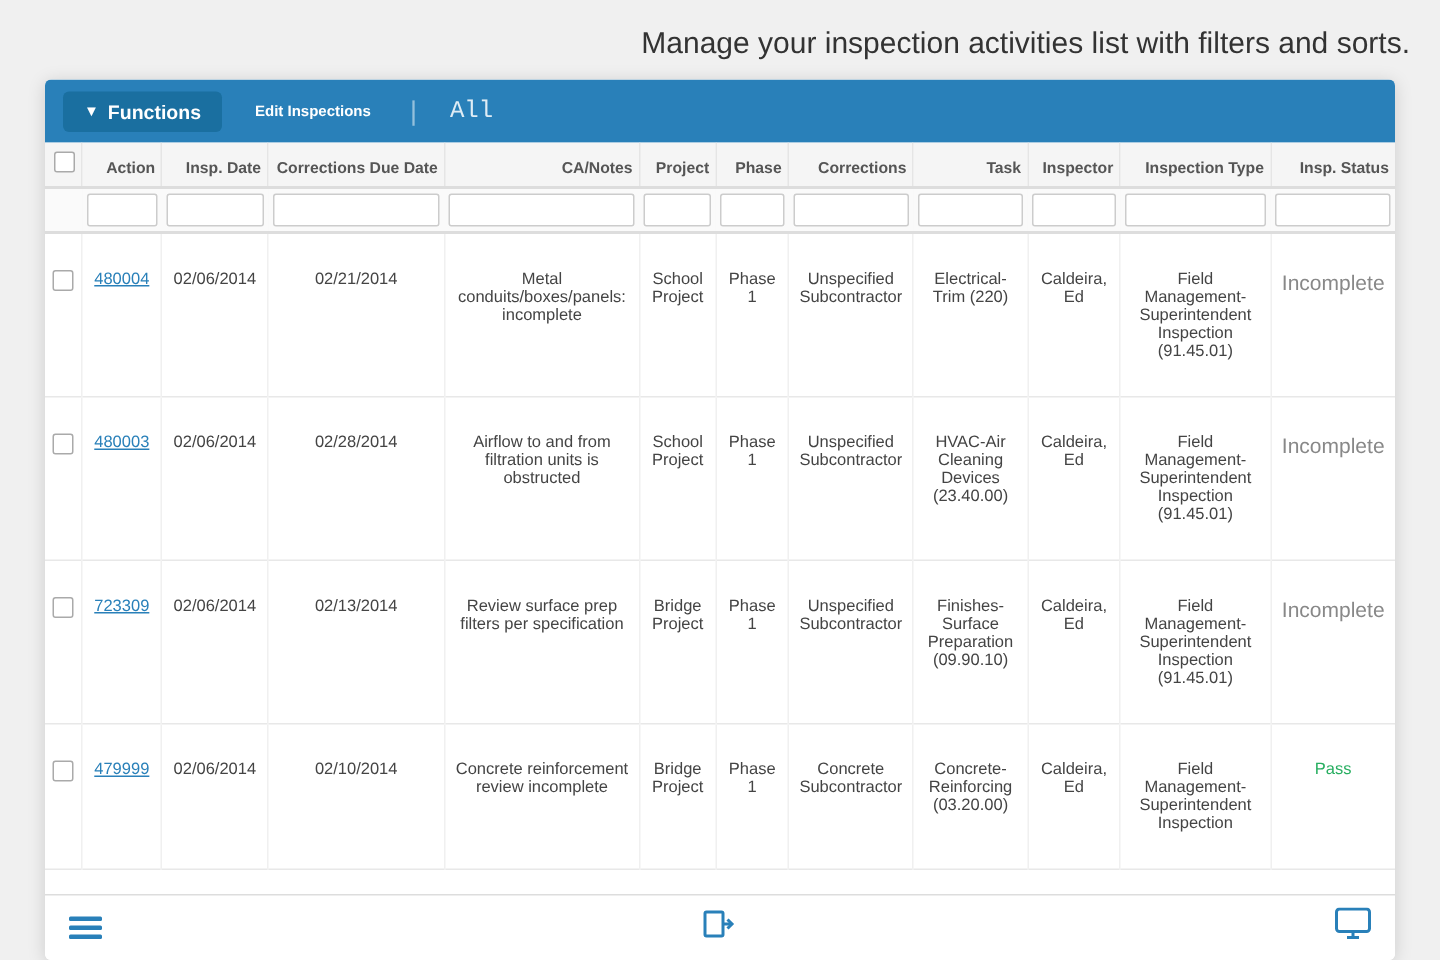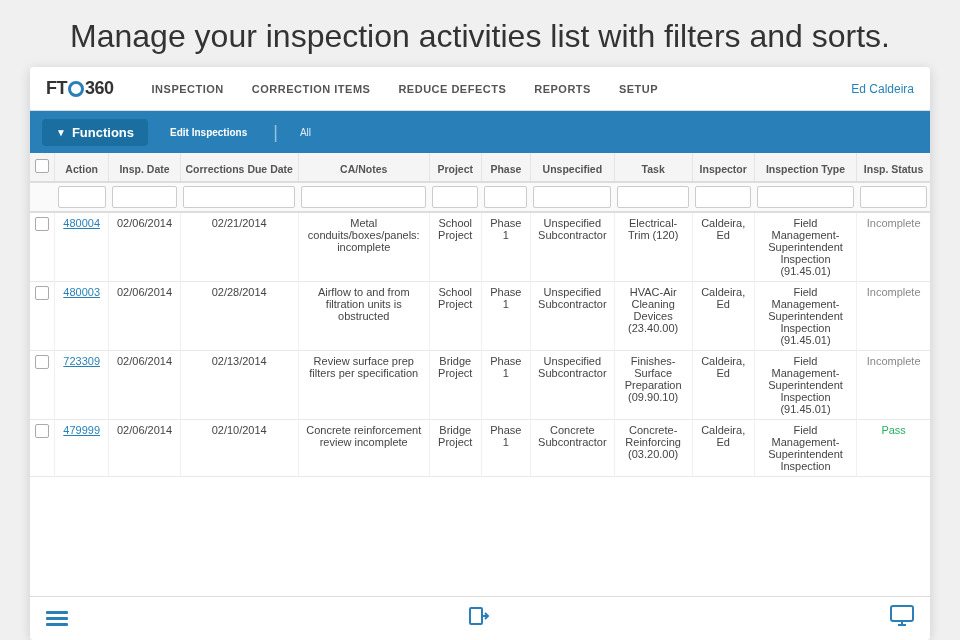--- a/index.html
+++ b/index.html
@@ -8,23 +8,23 @@
       background: #f0f0f0;
       width: 960px;
       height: 640px;
       overflow: hidden;
       display: flex;
       flex-direction: column;
       align-items: center;
     }
 
     .headline {
-      font-size: 32px;
+      font-size: 20px;
       color: #333;
-      text-align: center;
+      text-align: right;
       padding: 18px 20px 12px;
       font-weight: 400;
       width: 100%;
     }
 
     .app-container {
       width: 900px;
       background: #fff;
       border-radius: 4px;
       box-shadow: 0 2px 12px rgba(0,0,0,0.15);
@@ -132,23 +132,24 @@
     .toolbar-separator {
       color: rgba(255,255,255,0.5);
       font-size: 18px;
       margin: 0 4px;
     }
 
     .all-btn {
       color: rgba(255,255,255,0.85);
       background: transparent;
       border: none;
-      font-size: 10px;
+      font-size: 16px;
       padding: 6px 10px;
       cursor: pointer;
+      font-family: Liberation Mono, monospace;
     }
 
     
     .table-wrapper {
       flex: 1;
       overflow-y: auto;
       overflow-x: hidden;
     }
 
     table {
@@ -157,21 +158,21 @@
       font-size: 11px;
     }
 
     thead tr {
       background: #f5f5f5;
       border-bottom: 2px solid #ddd;
     }
 
     thead th {
       padding: 6px 4px;
-      text-align: center;
+      text-align: right;
       color: #555;
       font-weight: 600;
       font-size: 10.5px;
       vertical-align: bottom;
       border-right: 1px solid #e5e5e5;
       white-space: nowrap;
     }
 
     thead th:last-child { border-right: none; margin-left: 30px; }
 
@@ -189,21 +190,21 @@
       background: #fff;
       font-size: 10px;
     }
 
     tbody tr {
       border-bottom: 1px solid #e8e8e8;
       vertical-align: top;
     }
 
     tbody td {
-      padding: 4px 5px;
+      padding: 24px 5px;
       text-align: center;
       font-size: 11px;
       color: #444;
       border-right: 1px solid #f0f0f0;
       vertical-align: top;
     }
     tbody td:last-child { border-right: none; }
 
     .cb-cell {
       width: 22px;
@@ -212,21 +213,21 @@
 
     .link-cell {
       color: #2980b9;
       text-decoration: underline;
       cursor: pointer;
       font-weight: 500;
     }
 
     .status-incomplete {
       color: #888;
-      font-size: 11px;
+      font-size: 14px;
     }
     .status-pass {
       color: #27ae60;
       font-size: 11px;
       text-align: center;
     }
 
     
     .bottom-bar {
       background: #fff;
@@ -266,35 +267,20 @@
       cursor: pointer;
     }
   </style>
 </head>
 <body>
 
 <p class="headline">Manage your inspection activities list with filters and sorts.</p>
 
 <div class="app-container">
 
-  <div class="top-nav">
-    <div class="logo">
-      <span class="logo-text">FT</span>
-      <span class="logo-circle"></span>
-      <span class="logo-text">360</span>
-    </div>
-    <div class="nav-links">
-      <a class="nav-link">INSPECTION</a>
-      <a class="nav-link">CORRECTION ITEMS</a>
-      <a class="nav-link">REDUCE DEFECTS</a>
-      <a class="nav-link">REPORTS</a>
-      <a class="nav-link">SETUP</a>
-    </div>
-    <span class="nav-user">Ed Caldeira</span>
-  </div>
 
   <div class="toolbar">
     <button class="functions-btn">
       <span class="chevron">▼</span>
       <span>Functions</span>
     </button>
     <button class="edit-inspections-btn">Edit Inspections</button>
     <span class="toolbar-separator">|</span>
     <button class="all-btn">All</button>
   </div>
@@ -305,21 +291,21 @@
         <tr>
           <th class="checkbox-th">
             <span class="outer-checkbox"></span>
           </th>
           <th>Action</th>
           <th>Insp. Date</th>
           <th>Corrections Due Date</th>
           <th>CA/Notes</th>
           <th>Project</th>
           <th>Phase</th>
-          <th>Unspecified</th>
+          <th>Corrections</th>
           <th>Task</th>
           <th>Inspector</th>
           <th>Inspection Type</th>
           <th>Insp. Status</th>
         </tr>
         <tr class="filter-row">
           <td class="cb-cell"></td>
           <td><input class="filter-input" type="text" style=""></td>
           <td><input class="filter-input" type="text" style=""></td>
           <td><input class="filter-input" type="text" style=""></td>
@@ -338,21 +324,21 @@
       <td class="cb-cell">
         <span class="outer-checkbox"></span>
       </td>
       <td class="link-cell">480004</td>
       <td>02/06/2014</td>
       <td>02/21/2014</td>
       <td>Metal conduits/boxes/panels: incomplete</td>
       <td>School Project</td>
       <td>Phase 1</td>
       <td>Unspecified Subcontractor</td>
-      <td>Electrical-Trim (120)</td>
+      <td>Electrical-Trim (220)</td>
       <td>Caldeira, Ed</td>
       <td>Field Management-Superintendent Inspection (91.45.01)</td>
       <td class="status-incomplete">Incomplete</td>
     </tr>
           <tr>
       <td class="cb-cell">
         <span class="outer-checkbox"></span>
       </td>
       <td class="link-cell">480003</td>
       <td>02/06/2014</td>

